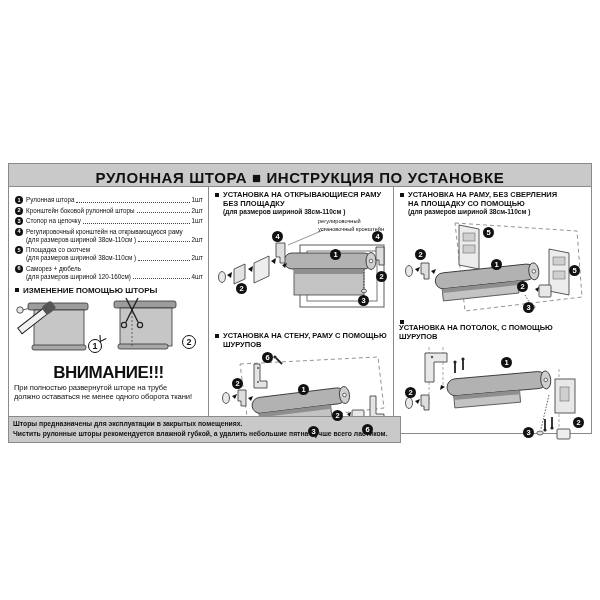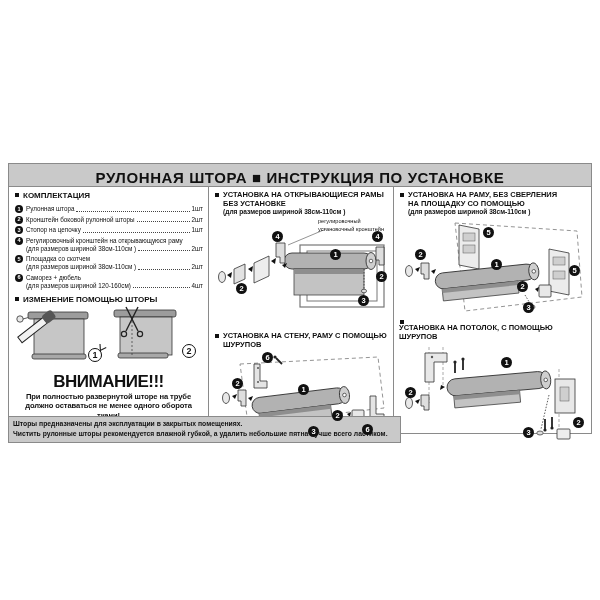--- a/index.html
+++ b/index.html
@@ -31,36 +31,32 @@
   .knote{padding-left:11px;}
   .leader{flex:1;border-bottom:1px dotted #444;margin:0 2px 1.5px 2px;min-width:6px;}
   .kqty{flex:none;white-space:nowrap;}
   .diagram{position:relative;}
   .mk{position:absolute;width:11px;height:11px;border-radius:50%;background:#111;color:#fff;
       display:flex;align-items:center;justify-content:center;font-size:7.5px;font-weight:bold;z-index:3;}
   .mk-o{position:absolute;width:14px;height:14px;border-radius:50%;background:#fff;color:#111;
       border:1.4px solid #111;box-sizing:border-box;display:flex;align-items:center;justify-content:center;
       font-size:9px;font-weight:bold;z-index:3;}
   .warning{font-size:17px;font-weight:bold;text-align:center;letter-spacing:-.5px;margin-top:2px;}
-  .warnline{font-size:7.6px;font-weight:bold;text-align:center;letter-spacing:-.1px;line-height:1.3;}
+  .warnline{font-size:7.6px;font-weight:normal;text-align:left;letter-spacing:-.1px;line-height:1.3;}
   .callout{position:absolute;left:104px;top:-1px;width:70px;font-size:5.6px;line-height:1.35;z-index:2;}
   svg{display:block;}
 </style>
 </head>
 <body>
 
 <div class="page">
 
   <div class="banner">РУЛОННАЯ ШТОРА   ■   ИНСТРУКЦИЯ ПО УСТАНОВКЕ</div>
 
   <div class="cell" id="col1">
-    <div class="hrow h1">
-      <span class="sqb"></span>
-      <span>КОМПЛЕКТАЦИЯ</span>
-    </div>
 
     <div class="kit">
         <div class="krow">
           <div class="kline">
             <span class="knum">1</span>
             <span class="kname">Рулонная штора</span>
             <span class="leader"></span>
             <span class="kqty">1шт</span>
           </div>
         </div>
@@ -152,22 +148,22 @@
 
     <div class="warning">ВНИМАНИЕ!!!</div>
     <div class="warnline">При полностью развернутой шторе на трубе</div>
     <div class="warnline">должно оставаться не менее одного оборота ткани!</div>
   </div>
 
   <div class="cell" id="col2">
     <div class="hrow sec-h">
       <span class="sqb"></span>
       <div>
-        <div>УСТАНОВКА НА ОТКРЫВАЮЩИЕСЯ РАМЫ</div>
-        <div>БЕЗ УСТАНОВКЕ</div>
+        <div>УСТАНОВКА НА ОТКРЫВАЮЩИЕСЯ РАМУ</div>
+        <div>БЕЗ ПЛОЩАДКУ</div>
         <div class="sec-note">(для размеров шириной 38см-110см )</div>
       </div>
     </div>
 
     <div class="diagram" style="height:90px;margin-top:3px;">
       <div class="callout">
         <div>регулировочный</div>
         <div>установочный кронштейн</div>
       </div>
       <svg width="174" height="90" viewBox="0 0 174 90">

